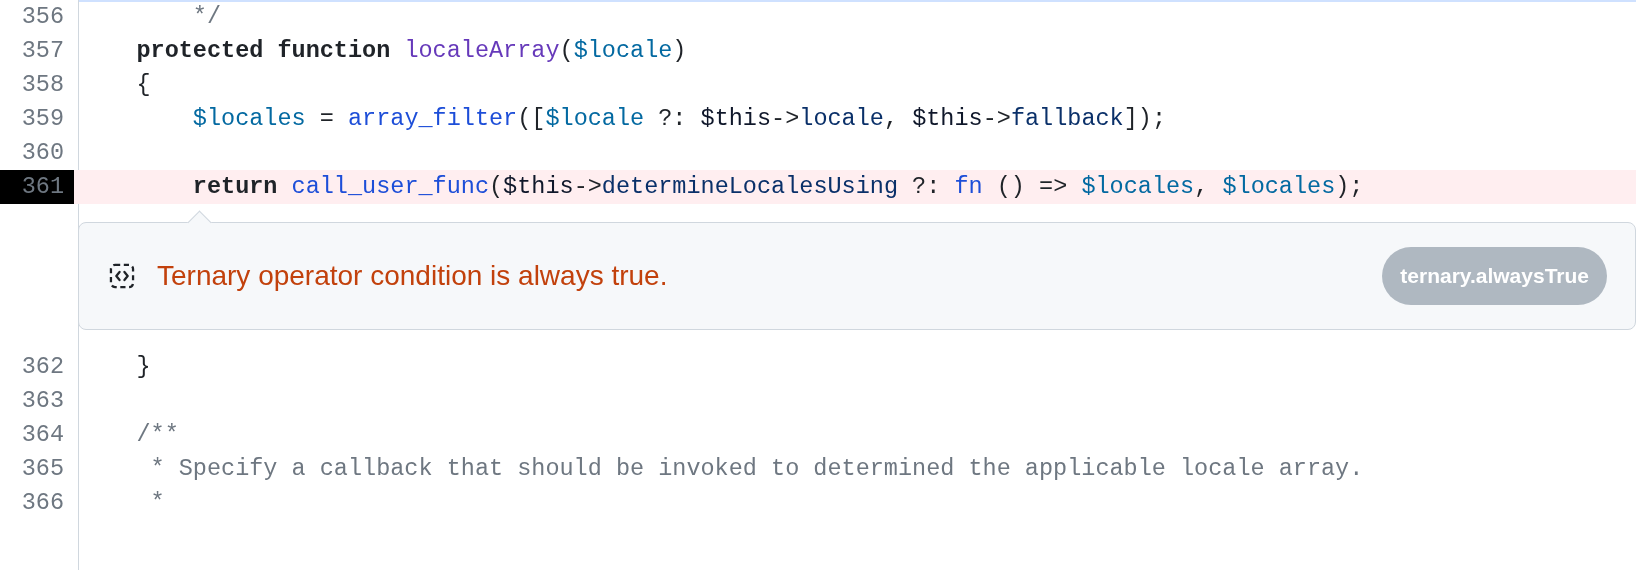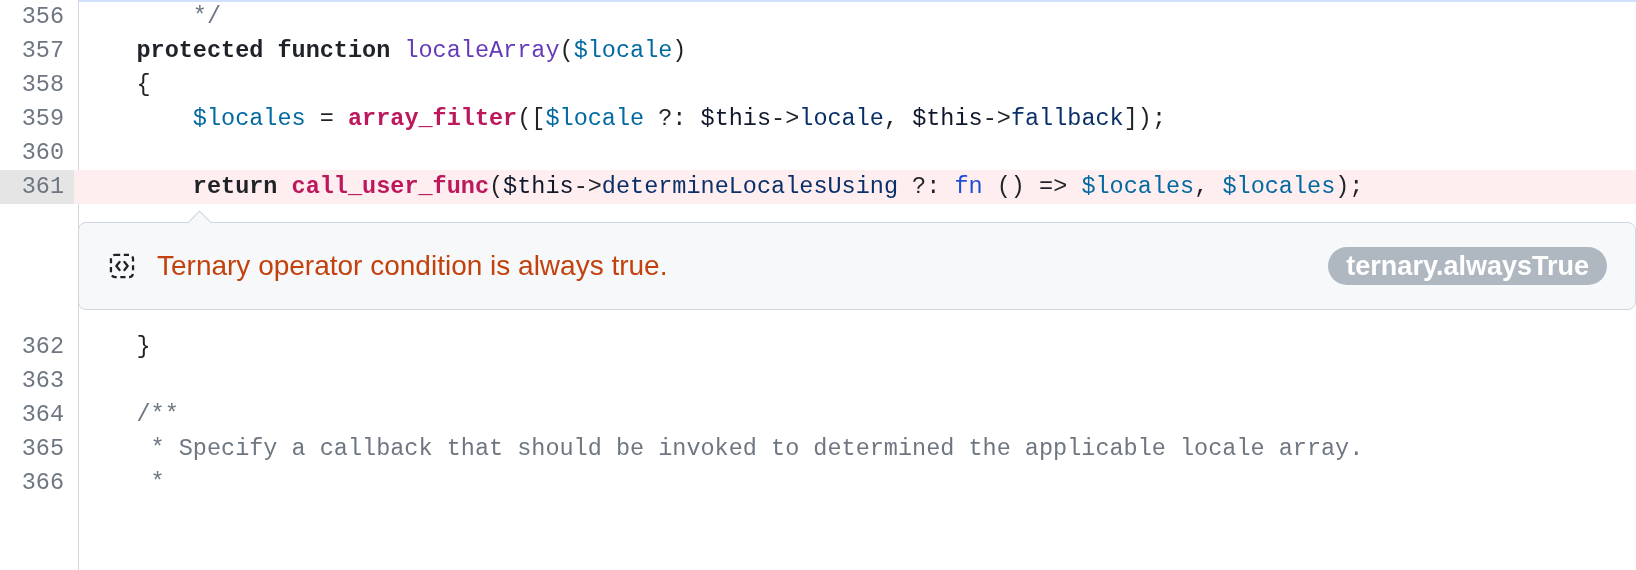--- a/index.html
+++ b/index.html
@@ -23,26 +23,26 @@
     font-variant-numeric: tabular-nums;
     padding-left: 20px;
   }
   .line-content {
     flex: 1;
     white-space: pre;
     padding-left: 6px;
     position: relative;
   }
   .hl-row .line-content { background: #ffeef0; }
-  .hl-row .gutter { background: #e5e5e5; }
+  .hl-row .gutter { background: #000000; }
 
   .tok-comment { color: #6e7781; }
   .tok-keyword { color: #1f2328; font-weight: 700; }
   .tok-fn-def  { color: #6639ba; }
-  .tok-fn-call { color: #be185d; font-weight: bold; }
+  .tok-fn-call { color: #1d4ed8; }
   .tok-var     { color: #0369a1; }
   .tok-member  { color: #0a3069; }
   .tok-punct   { color: #1f2328; }
   .tok-this    { color: #0f172a; }
   .tok-arrow-fn { color: #1d4ed8; font-weight: 400; }
 
   .v-border {
     position: absolute;
     left: 78px;
     top: 0;
@@ -92,22 +92,22 @@
   }
   .annotation-text {
     font-size: 28px;
     color: #c2410c;
     font-weight: 500;
   }
   .annotation-badge {
     background: #afb8c1;
     color: #fff;
     font-weight: 700;
-    font-size: 27px;
-    padding: 2px 18px;
+    font-size: 21px;
+    padding: 12px 18px;
     border-radius: 999px;
     white-space: nowrap;
   }
   .annotation-block { padding-bottom: 20px; }
   .spacer-row { height: 10px; }
 </style>
 </head>
 <body>
 
 <div class="container">

